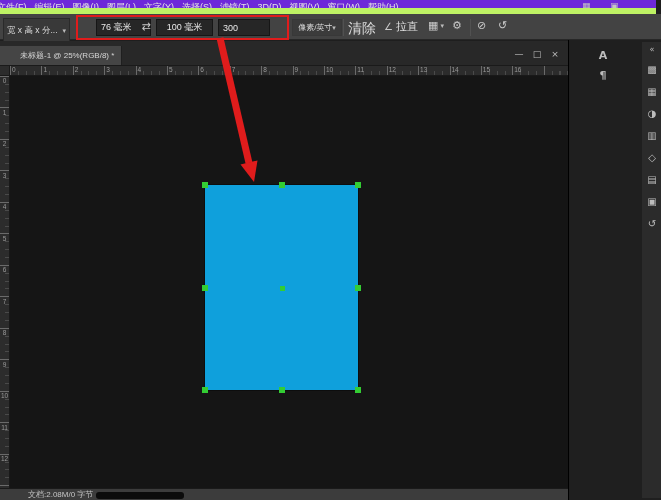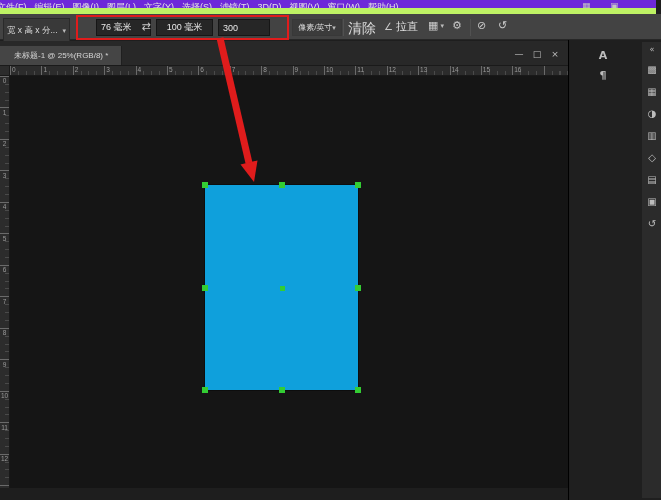--- a/index.html
+++ b/index.html
@@ -39,21 +39,21 @@
   .straighten .lbl { font-size:11px; color:#ddd; }
   .grid-group { position:absolute; left:428px; top:5px; display:flex; align-items:center; gap:2px; cursor:pointer; }
   .grid-group .ic { font-size:11px; color:#c9c9c9; font-family:"DejaVu Sans",sans-serif; }
   .ob-icon { position:absolute; top:5px; font-size:11px; color:#c9c9c9; font-family:"DejaVu Sans",sans-serif; cursor:pointer; }
 
   
   .tab-strip { position:absolute; left:0; top:41px; width:568px; height:25px; background:#282828;
                border-bottom:1px solid #1a1a1a; }
   .doc-tab { position:absolute; left:0; bottom:0; height:19px; width:122px; background:#454545;
              border-right:1px solid #1f1f1f; overflow:hidden; cursor:pointer; }
-  .doc-tab span { font-size:8px; color:#d6d6d6; line-height:19px; padding-left:14px; white-space:nowrap; display:block;border-radius:9px; }
+  .doc-tab span { font-size:8px; color:#d6d6d6; line-height:19px; padding-left:20px; white-space:nowrap; display:block;border-radius:9px; }
   .win-controls { position:absolute; left:512px; bottom:4px; display:flex; gap:4px; }
   .win-controls span { width:14px; height:13px; text-align:center; line-height:12px; font-size:9px;
                        color:#bdbdbd; cursor:pointer; font-family:"DejaVu Sans",sans-serif; }
 
   
   .ruler-corner { position:absolute; left:0; top:66px; width:10px; height:10px; background:#2c2c2c;
                   border-right:1px solid #191919; border-bottom:1px solid #191919; }
   .ruler-top { position:absolute; left:10px; top:66px; width:558px; height:10px; background-color:#2c2c2c;
                border-bottom:1px solid #191919; display:flex; overflow:hidden;
                background-image:
@@ -216,20 +216,24 @@
       <span class="handle h-bl"></span>
       <span class="handle h-bm"></span>
       <span class="handle h-br"></span>
       <span class="center-dot"></span>
     </div>
     <div class="vscroll">
       <div class="vthumb"></div>
     </div>
   </div>
 
+  <div class="status-bar">
+    <span class="status-text">文档:2.08M/0 字节</span>
+    <div class="hthumb"></div>
+  </div>
 
   <div class="right-area">
     <div class="dock-a">
       <span class="dock-icon big">A</span>
       <span class="dock-icon big">¶</span>
     </div>
     <div class="dock-b">
       <span class="dock-icon sm">«</span>
       <span class="dock-icon">▩</span>
       <span class="dock-icon">▦</span>

